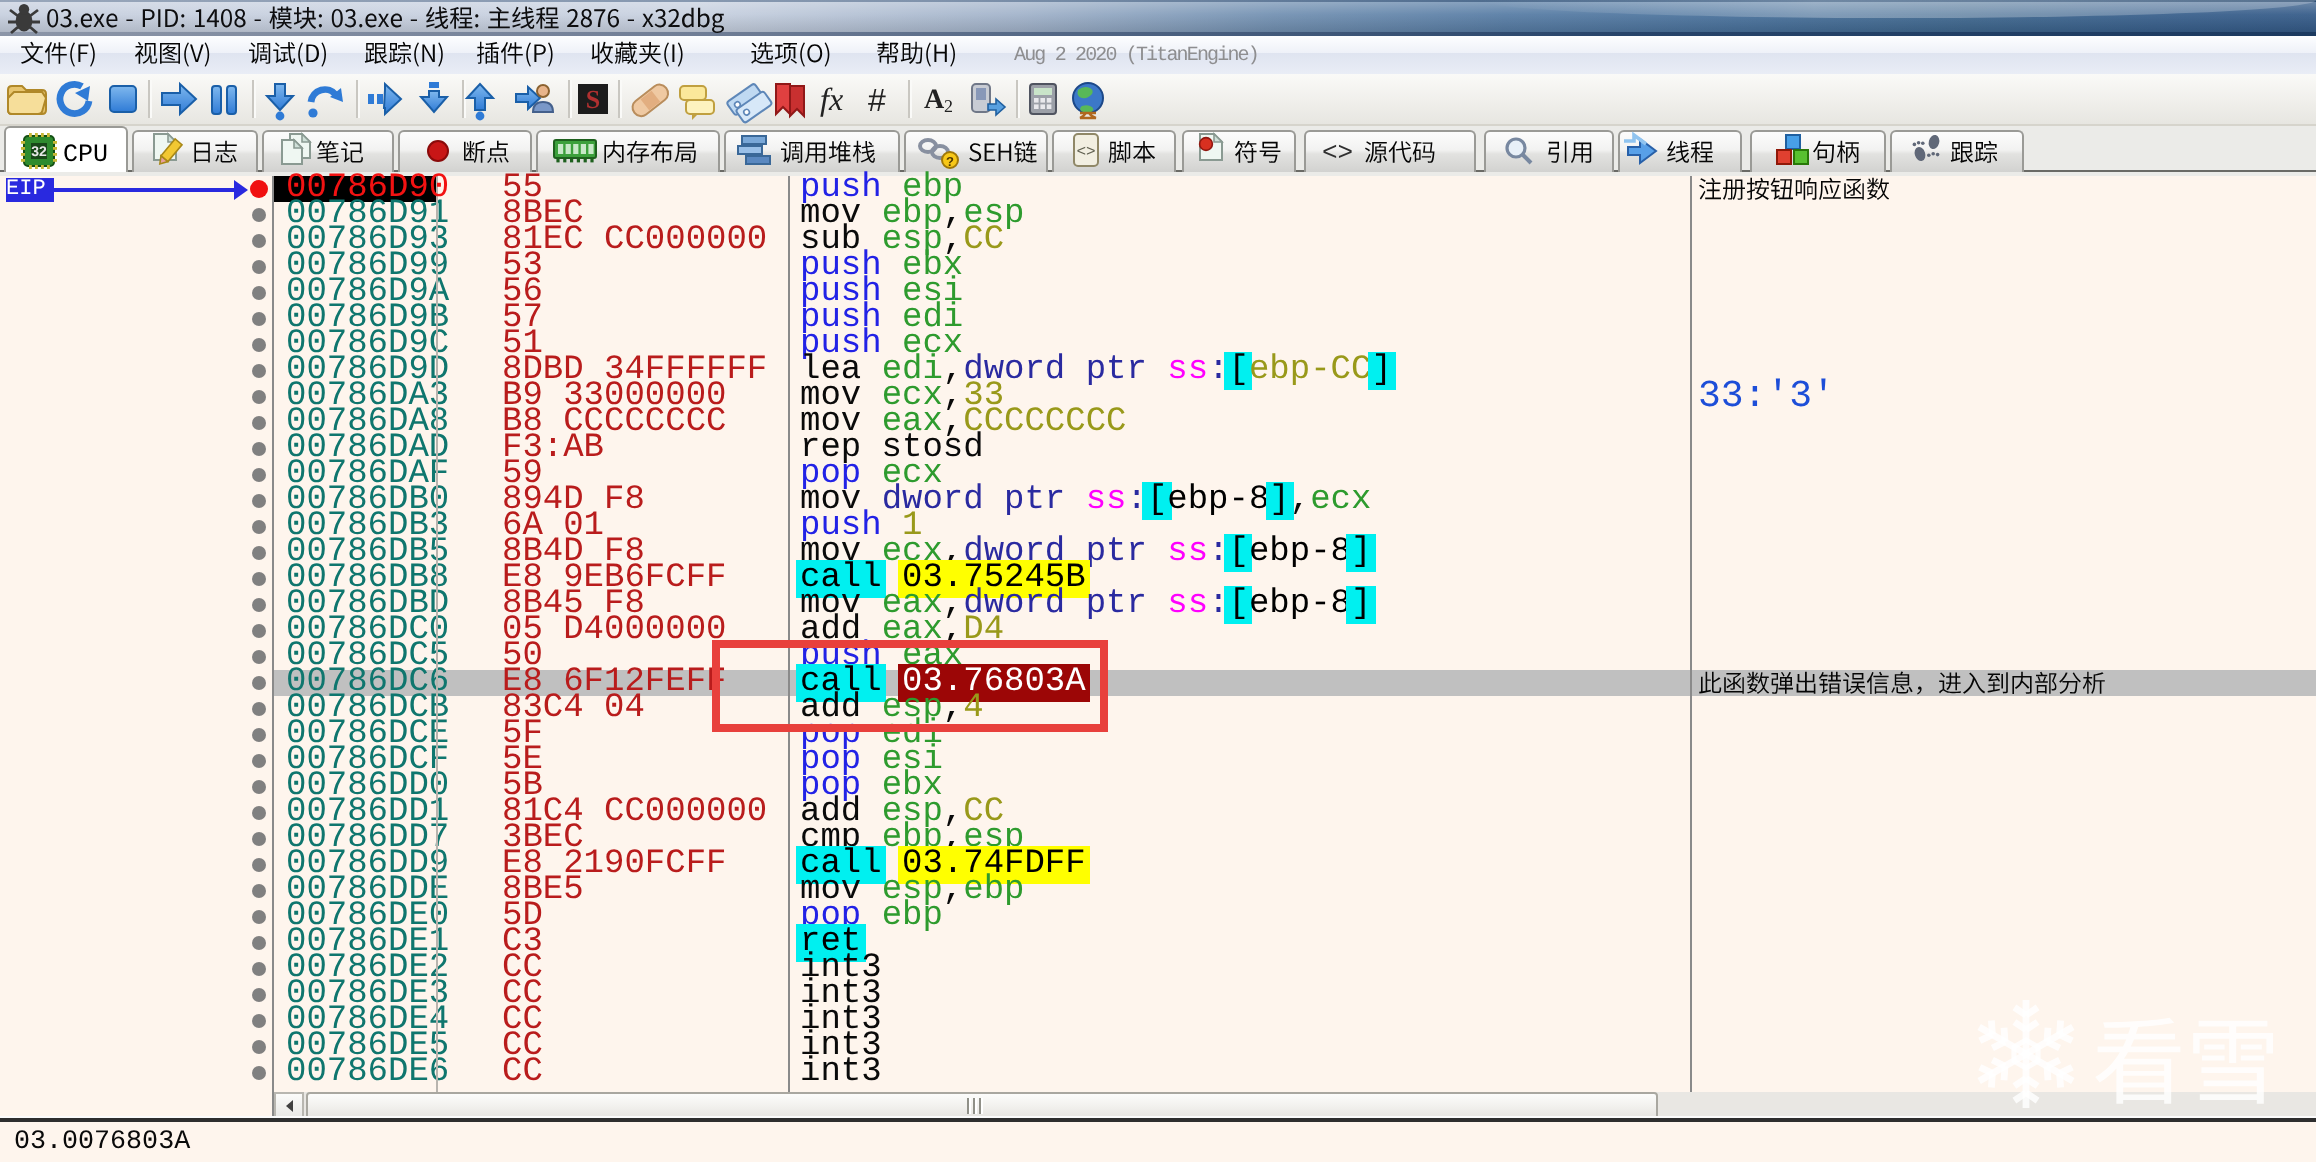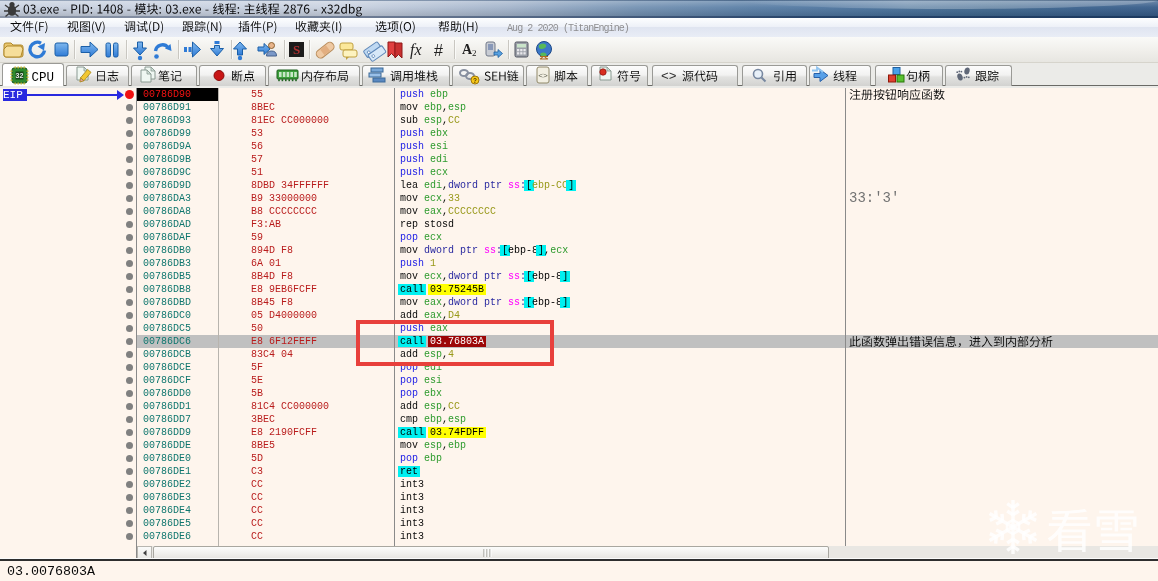--- a/index.html
+++ b/index.html
@@ -6,21 +6,21 @@
 .abs{position:absolute}
 #titlebar{left:0;top:0;width:1158px;height:18px;background:linear-gradient(to bottom,rgba(255,255,255,0.30),rgba(255,255,255,0.06) 40%,rgba(0,0,0,0.10) 85%,rgba(0,0,0,0.18)),linear-gradient(to right,#C7D0DF 0%,#C8D1E0 30%,#A2B3CA 44%,#7391B2 55%,#587DA5 65%,#4A729C 75%,#40688F 85%,#3A618D 93%,#365C89 100%)}
 #titlebar:after{content:"";position:absolute;left:0;bottom:0;width:100%;height:2px;background:linear-gradient(to right,#8C96A8 0%,#707E96 30%,#27446A 70%,#1C3A60 100%)}
 #titlebar:before{content:"";position:absolute;left:0;top:0;width:100%;height:1px;background:linear-gradient(to right,#98A6BA 0%,#8093AC 40%,#3A5C82 75%,#284A70 100%)}
 #menubar{left:0;top:18px;width:1158px;height:19px;background:linear-gradient(#FDFEFF 0%,#EEF1F8 45%,#DFE4F0 46%,#E9EDF6 100%)}
 #toolbar{left:0;top:37px;width:1158px;height:26px;background:linear-gradient(#FAFAF8 0%,#F1F0EC 50%,#E7E6E1 100%);border-bottom:1px solid #D6D4CC}
 #tabbar{left:0;top:63px;width:1158px;height:25px;background:#EBEBE8}
 .tab{position:absolute;top:65px;height:21px;background:linear-gradient(#FCFCFC 0%,#F2F2F1 45%,#E2E2E0 55%,#D2D2D0 100%);border:1px solid #9A9A96;border-bottom:none;border-radius:3px 3px 0 0}
 #tabline{position:absolute;left:0;top:85px;width:1158px;height:1px;background:#6A6A66}
 .tabsel{position:absolute;left:2px;top:63px;width:62px;height:23px;background:#FFFFFF;border:1px solid #9A9A96;border-bottom:none;border-radius:3px 3px 0 0;z-index:3}
-#content{left:0;top:88px;width:1158px;height:458px;background:#FEF5ED;font-family:"Liberation Mono",monospace;font-size:10px;line-height:13px;white-space:pre}
+#content{left:0;top:88px;width:1158px;height:458px;background:#FEF5ED;font-family:"Liberation Mono",monospace;font-size:17px;line-height:13px;white-space:pre}
 .row{position:absolute;left:0;width:1158px;height:13px}
 .a{position:absolute;left:143px;color:#0f766e}
 .b{position:absolute;left:251px;color:#b91c1c}
 .i{position:absolute;left:400px;color:#0A0A0A}
 s{text-decoration:none}
 .B{color:#2222E6}.G{color:#2E9B2E}.O{color:#99991A}.N{color:#2A2AA0}.M{color:#FF00FF}.R{color:#000000}
 .CY{background:#00F0F0;color:#000;box-shadow:-2px 0 0 #00F0F0,2px 0 0 #00F0F0}.YL{background:#FFFF00;color:#000;box-shadow:-2px 0 0 #FFFF00,2px 0 0 #FFFF00}.DR{background:#9C0606;color:#FFF;box-shadow:-2px 0 0 #9C0606,2px 0 0 #9C0606}
 #vline1{left:136px;top:88px;width:1px;height:472px;background:#8A8A8A}
 #vline2{left:218px;top:88px;width:1px;height:458px;background:#B8B4AE}
 #vline3{left:394px;top:88px;width:1px;height:458px;background:#8A8A8A}
@@ -296,21 +296,21 @@
 <span class="dot abs" style="top:507px"></span>
 <span class="dot abs" style="top:520px"></span>
 <span class="dot abs" style="top:533px"></span>
 <div id="eip" class="abs">EIP</div>
 <div id="eipline" class="abs"></div>
 <div id="eiphead" class="abs"></div>
 <svg class="abs" style="left:846px;top:88px;z-index:2" width="312" height="458">
     <path d="M4.1 1.7C4.9 2.0 5.9 2.6 6.4 3.0L6.9 2.3C6.4 2.0 5.4 1.4 4.6 1.1ZM3.5 5.0C4.3 5.3 5.2 5.9 5.7 6.3L6.2 5.6C5.7 5.2 4.7 4.7 4.0 4.4ZM3.9 11.3L4.5 11.8C5.3 10.7 6.1 9.2 6.7 7.9L6.2 7.4C5.5 8.7 4.5 10.3 3.9 11.3ZM9.6 1.2C10.0 1.8 10.4 2.6 10.6 3.2L11.4 2.9C11.2 2.3 10.7 1.5 10.3 0.9ZM7.0 3.2L7.0 4.0L10.2 4.0L10.2 6.8L7.4 6.8L7.4 7.6L10.2 7.6L10.2 10.8L6.6 10.8L6.6 11.6L14.5 11.6L14.5 10.8L11.0 10.8L11.0 7.6L13.8 7.6L13.8 6.8L11.0 6.8L11.0 4.0L14.2 4.0L14.2 3.2ZM21.6 1.7L21.6 5.4L21.6 5.7L20.2 5.7L20.2 1.7L16.9 1.7L16.9 5.4L16.9 5.7L15.5 5.7L15.5 6.5L16.9 6.5C16.8 8.1 16.5 10.0 15.5 11.4C15.7 11.5 16.0 11.8 16.1 12.0C17.2 10.5 17.5 8.3 17.6 6.5L19.5 6.5L19.5 10.9C19.5 11.0 19.4 11.1 19.2 11.1C19.1 11.1 18.5 11.1 17.9 11.1C18.0 11.3 18.1 11.6 18.1 11.8C19.0 11.8 19.5 11.8 19.8 11.7C20.1 11.6 20.2 11.3 20.2 10.9L20.2 6.5L21.5 6.5C21.5 8.1 21.2 10.0 20.3 11.4C20.5 11.5 20.8 11.8 20.9 12.0C21.9 10.4 22.2 8.3 22.3 6.5L24.4 6.5L24.4 10.9C24.4 11.1 24.3 11.2 24.1 11.2C24.0 11.2 23.4 11.2 22.7 11.2C22.8 11.4 22.9 11.7 23.0 11.9C23.9 11.9 24.4 11.9 24.7 11.8C25.0 11.7 25.2 11.4 25.2 10.9L25.2 6.5L26.5 6.5L26.5 5.7L25.2 5.7L25.2 1.7ZM17.7 2.5L19.5 2.5L19.5 5.7L17.7 5.7L17.7 5.4ZM22.3 5.7L22.3 5.4L22.3 2.5L24.4 2.5L24.4 5.7ZM36.3 6.4C36.1 7.6 35.7 8.5 35.1 9.2C34.4 8.9 33.7 8.5 33.1 8.2C33.4 7.7 33.7 7.1 33.9 6.4ZM32.0 8.5C32.8 8.8 33.7 9.3 34.5 9.8C33.7 10.5 32.7 10.9 31.3 11.3C31.5 11.4 31.6 11.8 31.7 11.9C33.2 11.6 34.4 11.0 35.2 10.2C36.3 10.8 37.2 11.5 37.8 12.0L38.4 11.3C37.8 10.8 36.8 10.2 35.8 9.6C36.5 8.8 36.9 7.8 37.2 6.4L38.5 6.4L38.5 5.7L34.2 5.7C34.5 5.0 34.7 4.4 34.9 3.8L34.1 3.7C33.9 4.3 33.7 5.0 33.4 5.7L31.3 5.7L31.3 6.4L33.1 6.4C32.7 7.2 32.4 7.9 32.0 8.5ZM31.6 2.5L31.6 4.8L32.4 4.8L32.4 3.2L37.5 3.2L37.5 4.8L38.3 4.8L38.3 2.5L35.5 2.5C35.4 2.0 35.1 1.4 34.9 0.9L34.2 1.1C34.3 1.5 34.5 2.0 34.6 2.5ZM29.2 0.9L29.2 3.4L27.5 3.4L27.5 4.1L29.2 4.1L29.2 7.2L27.4 7.7L27.6 8.5L29.2 8.0L29.2 11.0C29.2 11.2 29.1 11.2 28.9 11.2C28.8 11.2 28.3 11.2 27.7 11.2C27.8 11.4 28.0 11.7 28.0 11.9C28.8 11.9 29.2 11.9 29.5 11.8C29.8 11.7 30.0 11.4 30.0 11.0L30.0 7.8L31.5 7.2L31.4 6.5L30.0 7.0L30.0 4.1L31.3 4.1L31.3 3.4L30.0 3.4L30.0 0.9ZM49.1 2.3C49.1 3.4 49.0 4.6 48.9 5.8L46.7 5.8C46.8 4.6 47.0 3.4 47.1 2.3ZM43.3 10.8L43.3 11.6L50.5 11.6L50.5 10.8L49.2 10.8C49.5 8.4 49.8 4.4 50.0 1.6L49.5 1.6L44.1 1.6L44.1 2.3L46.3 2.3C46.2 3.4 46.1 4.6 45.9 5.8L44.2 5.8L44.2 6.5L45.8 6.5C45.6 8.1 45.4 9.6 45.2 10.8ZM48.8 6.5C48.7 8.1 48.6 9.6 48.4 10.8L46.1 10.8C46.2 9.6 46.4 8.1 46.6 6.5ZM41.0 0.9C40.6 2.2 40.0 3.4 39.3 4.2C39.5 4.4 39.7 4.7 39.8 4.9C40.2 4.4 40.6 3.8 40.9 3.1L43.8 3.1L43.8 2.4L41.3 2.4C41.4 2.0 41.6 1.5 41.7 1.1ZM39.6 6.9L39.6 7.7L41.4 7.7L41.4 10.2C41.4 10.7 41.0 11.1 40.8 11.3C40.9 11.4 41.1 11.7 41.2 11.9C41.4 11.6 41.7 11.4 43.8 10.2C43.7 10.0 43.6 9.7 43.6 9.5L42.2 10.3L42.2 7.7L43.9 7.7L43.9 6.9L42.2 6.9L42.2 5.2L43.5 5.2L43.5 4.5L40.2 4.5L40.2 5.2L41.4 5.2L41.4 6.9ZM51.9 2.1L51.9 9.9L52.6 9.9L52.6 8.7L54.9 8.7L54.9 2.1ZM52.6 2.9L54.2 2.9L54.2 8.0L52.6 8.0ZM58.6 0.9C58.4 1.5 58.2 2.3 57.9 3.0L55.8 3.0L55.8 11.9L56.6 11.9L56.6 3.7L61.4 3.7L61.4 10.9C61.4 11.1 61.4 11.1 61.2 11.1C61.0 11.2 60.5 11.2 60.0 11.1C60.1 11.3 60.2 11.7 60.3 11.9C61.0 11.9 61.5 11.9 61.8 11.7C62.1 11.6 62.2 11.4 62.2 11.0L62.2 3.0L58.7 3.0C59.0 2.4 59.3 1.7 59.5 1.1ZM58.2 5.7L59.8 5.7L59.8 8.5L58.2 8.5ZM57.6 5.1L57.6 9.8L58.2 9.8L58.2 9.1L60.3 9.1L60.3 5.1ZM66.2 5.1C66.7 6.4 67.2 8.1 67.5 9.2L68.2 8.9C68.0 7.8 67.4 6.1 66.9 4.8ZM68.8 4.5C69.2 5.8 69.7 7.5 69.8 8.6L70.6 8.3C70.4 7.2 70.0 5.6 69.5 4.2ZM68.6 1.1C68.9 1.5 69.2 2.1 69.3 2.5L64.5 2.5L64.5 5.8C64.5 7.5 64.4 9.9 63.5 11.6C63.6 11.6 64.0 11.9 64.2 12.0C65.1 10.2 65.3 7.6 65.3 5.8L65.3 3.3L74.3 3.3L74.3 2.5L70.0 2.5L70.2 2.5C70.1 2.0 69.7 1.4 69.4 0.9ZM65.5 10.6L65.5 11.4L74.4 11.4L74.4 10.6L71.1 10.6C72.3 8.7 73.1 6.5 73.7 4.5L72.9 4.2C72.4 6.3 71.5 8.7 70.3 10.6ZM77.5 4.5C78.1 5.1 78.8 5.9 79.2 6.4L79.7 5.9C79.4 5.4 78.7 4.7 78.0 4.1ZM76.1 3.6L76.1 11.3L85.2 11.3L85.2 11.9L85.9 11.9L85.9 3.6L85.2 3.6L85.2 10.5L76.9 10.5L76.9 3.6ZM80.6 3.7L80.6 6.3C79.4 7.1 78.1 7.9 77.2 8.4L77.6 9.1C78.5 8.5 79.6 7.7 80.6 7.0L80.6 9.0C80.6 9.2 80.6 9.2 80.4 9.2C80.2 9.2 79.7 9.2 79.1 9.2C79.2 9.4 79.3 9.7 79.4 9.9C80.1 9.9 80.7 9.9 81.0 9.8C81.3 9.7 81.4 9.5 81.4 9.0L81.4 6.6C82.5 7.5 83.5 8.5 84.1 9.2L84.6 8.6C84.2 8.1 83.4 7.4 82.5 6.7C83.2 6.0 83.9 5.1 84.5 4.3L83.9 4.0C83.4 4.7 82.7 5.6 82.0 6.3L81.4 5.8L81.4 4.1C82.5 3.5 83.8 2.6 84.6 1.8L84.1 1.4L83.9 1.5L77.2 1.5L77.2 2.2L83.1 2.2C82.4 2.8 81.4 3.4 80.6 3.7ZM92.4 1.2C92.1 1.7 91.7 2.4 91.4 2.8L92.0 3.1C92.3 2.6 92.7 2.0 93.0 1.5ZM88.1 1.5C88.4 2.0 88.8 2.7 88.9 3.1L89.5 2.8C89.4 2.4 89.0 1.7 88.7 1.3ZM92.0 7.8C91.7 8.5 91.3 9.1 90.8 9.5C90.3 9.3 89.9 9.1 89.4 8.9C89.6 8.6 89.8 8.2 90.0 7.8ZM88.4 9.2C89.0 9.4 89.6 9.7 90.3 10.0C89.5 10.6 88.5 11.0 87.5 11.2C87.7 11.3 87.8 11.6 87.9 11.8C89.0 11.5 90.1 11.1 90.9 10.4C91.3 10.6 91.7 10.8 92.0 11.0L92.5 10.5C92.2 10.3 91.9 10.1 91.5 9.9C92.1 9.2 92.6 8.3 92.9 7.3L92.5 7.1L92.3 7.1L90.3 7.1L90.6 6.5L89.8 6.4C89.7 6.6 89.6 6.9 89.5 7.1L87.9 7.1L87.9 7.8L89.2 7.8C88.9 8.3 88.6 8.8 88.4 9.2ZM90.1 0.9L90.1 3.2L87.6 3.2L87.6 3.9L89.9 3.9C89.3 4.7 88.4 5.5 87.5 5.8C87.7 6.0 87.9 6.3 87.9 6.5C88.7 6.0 89.5 5.3 90.1 4.6L90.1 6.2L90.9 6.2L90.9 4.4C91.5 4.9 92.3 5.5 92.6 5.8L93.0 5.2C92.7 5.0 91.6 4.2 91.0 3.9L93.4 3.9L93.4 3.2L90.9 3.2L90.9 0.9ZM94.6 1.1C94.3 3.2 93.7 5.2 92.8 6.4C93.0 6.5 93.3 6.8 93.4 6.9C93.7 6.4 94.0 5.9 94.3 5.3C94.5 6.5 94.9 7.6 95.4 8.6C94.7 9.8 93.7 10.7 92.4 11.3C92.6 11.5 92.8 11.8 92.9 12.0C94.1 11.3 95.1 10.4 95.8 9.4C96.4 10.4 97.1 11.3 98.1 11.8C98.2 11.6 98.4 11.3 98.6 11.2C97.6 10.7 96.8 9.8 96.2 8.6C96.8 7.4 97.3 5.9 97.5 4.0L98.4 4.0L98.4 3.3L94.9 3.3C95.1 2.6 95.2 1.9 95.3 1.2ZM96.8 4.0C96.6 5.5 96.3 6.7 95.8 7.8C95.3 6.7 95.0 5.4 94.7 4.0Z" fill="#060606"></path>
     <path d="M3.6 257.9L3.7 258.8C5.2 258.5 7.4 258.1 9.4 257.7L9.4 256.9L7.6 257.2L7.6 252.4L9.4 252.4L9.4 251.7L7.6 251.7L7.6 247.9L6.8 247.9L6.8 257.4L5.3 257.6L5.3 250.4L4.5 250.4L4.5 257.7ZM10.0 247.9L10.0 257.0C10.0 258.2 10.3 258.5 11.4 258.5C11.6 258.5 13.0 258.5 13.3 258.5C14.3 258.5 14.5 257.9 14.6 255.9C14.4 255.9 14.1 255.7 13.8 255.6C13.8 257.3 13.7 257.7 13.2 257.7C12.9 257.7 11.7 257.7 11.4 257.7C10.9 257.7 10.8 257.6 10.8 257.0L10.8 253.2C12.0 252.6 13.3 251.9 14.2 251.2L13.5 250.6C12.9 251.1 11.9 251.8 10.8 252.4L10.8 247.9ZM17.5 251.5C18.1 252.1 18.8 252.9 19.2 253.4L19.7 252.9C19.4 252.4 18.7 251.7 18.0 251.1ZM16.1 250.6L16.1 258.3L25.2 258.3L25.2 258.9L25.9 258.9L25.9 250.6L25.2 250.6L25.2 257.5L16.9 257.5L16.9 250.6ZM20.6 250.7L20.6 253.3C19.4 254.1 18.1 254.9 17.2 255.4L17.6 256.1C18.5 255.5 19.6 254.7 20.6 254.0L20.6 256.0C20.6 256.2 20.6 256.2 20.4 256.2C20.2 256.2 19.7 256.2 19.1 256.2C19.2 256.4 19.3 256.7 19.4 256.9C20.1 256.9 20.7 256.9 21.0 256.8C21.3 256.7 21.4 256.5 21.4 256.0L21.4 253.6C22.5 254.5 23.5 255.5 24.1 256.2L24.6 255.6C24.2 255.1 23.4 254.4 22.5 253.7C23.2 253.0 23.9 252.1 24.5 251.3L23.9 251.0C23.4 251.7 22.7 252.6 22.0 253.3L21.4 252.8L21.4 251.1C22.5 250.5 23.8 249.6 24.6 248.8L24.1 248.4L23.9 248.5L17.2 248.5L17.2 249.2L23.1 249.2C22.4 249.8 21.4 250.4 20.6 250.7ZM32.4 248.2C32.1 248.7 31.7 249.4 31.4 249.8L32.0 250.1C32.3 249.6 32.7 249.0 33.0 248.5ZM28.1 248.5C28.4 249.0 28.8 249.7 28.9 250.1L29.5 249.8C29.4 249.4 29.0 248.7 28.7 248.3ZM32.0 254.8C31.7 255.5 31.3 256.1 30.8 256.5C30.3 256.3 29.9 256.1 29.4 255.9C29.6 255.6 29.8 255.2 30.0 254.8ZM28.4 256.2C29.0 256.4 29.6 256.7 30.3 257.0C29.5 257.6 28.5 258.0 27.5 258.2C27.7 258.3 27.8 258.6 27.9 258.8C29.0 258.5 30.1 258.1 30.9 257.4C31.3 257.6 31.7 257.8 32.0 258.0L32.5 257.5C32.2 257.3 31.9 257.1 31.5 256.9C32.1 256.2 32.6 255.3 32.9 254.3L32.5 254.1L32.3 254.1L30.3 254.1L30.6 253.5L29.8 253.4C29.7 253.6 29.6 253.9 29.5 254.1L27.9 254.1L27.9 254.8L29.2 254.8C28.9 255.3 28.6 255.8 28.4 256.2ZM30.1 247.9L30.1 250.2L27.6 250.2L27.6 250.9L29.9 250.9C29.3 251.7 28.4 252.5 27.5 252.8C27.7 253.0 27.9 253.3 27.9 253.5C28.7 253.0 29.5 252.3 30.1 251.6L30.1 253.2L30.9 253.2L30.9 251.4C31.5 251.9 32.3 252.5 32.6 252.8L33.0 252.2C32.7 252.0 31.6 251.2 31.0 250.9L33.4 250.9L33.4 250.2L30.9 250.2L30.9 247.9ZM34.6 248.1C34.3 250.2 33.7 252.2 32.8 253.4C33.0 253.5 33.3 253.8 33.4 253.9C33.7 253.4 34.0 252.9 34.3 252.3C34.5 253.5 34.9 254.6 35.4 255.6C34.7 256.8 33.7 257.7 32.4 258.3C32.6 258.5 32.8 258.8 32.9 259.0C34.1 258.3 35.1 257.4 35.8 256.4C36.4 257.4 37.1 258.3 38.1 258.8C38.2 258.6 38.4 258.3 38.6 258.2C37.6 257.7 36.8 256.8 36.2 255.6C36.8 254.4 37.3 252.9 37.5 251.0L38.4 251.0L38.4 250.3L34.9 250.3C35.1 249.6 35.2 248.9 35.3 248.2ZM36.8 251.0C36.6 252.5 36.3 253.7 35.8 254.8C35.3 253.7 35.0 252.4 34.7 251.0ZM44.5 248.3C45.0 248.9 45.4 249.7 45.7 250.3L46.3 249.9C46.1 249.4 45.6 248.6 45.1 248.0ZM39.9 251.2C39.9 252.3 39.8 253.7 39.8 254.6L42.3 254.6C42.1 256.9 42.0 257.8 41.8 258.0C41.7 258.1 41.6 258.2 41.4 258.2C41.1 258.2 40.5 258.1 39.9 258.1C40.1 258.3 40.2 258.6 40.2 258.9C40.8 258.9 41.4 258.9 41.7 258.9C42.0 258.9 42.2 258.8 42.4 258.6C42.7 258.2 42.9 257.1 43.0 254.2C43.1 254.1 43.1 253.9 43.1 253.9L40.5 253.9C40.5 253.3 40.6 252.6 40.6 251.9L43.0 251.9L43.0 248.5L39.7 248.5L39.7 249.2L42.3 249.2L42.3 251.2ZM44.7 253.0L46.5 253.0L46.5 254.2L44.7 254.2ZM47.3 253.0L49.2 253.0L49.2 254.2L47.3 254.2ZM44.7 251.2L46.5 251.2L46.5 252.4L44.7 252.4ZM47.3 251.2L49.2 251.2L49.2 252.4L47.3 252.4ZM43.2 255.9L43.2 256.7L46.5 256.7L46.5 258.9L47.3 258.9L47.3 256.7L50.5 256.7L50.5 255.9L47.3 255.9L47.3 254.9L50.0 254.9L50.0 250.5L48.2 250.5C48.6 249.8 49.1 249.0 49.5 248.2L48.7 248.0C48.4 248.7 47.8 249.8 47.4 250.5L44.0 250.5L44.0 254.9L46.5 254.9L46.5 255.9ZM52.3 253.9L52.3 258.2L60.9 258.2L60.9 258.9L61.7 258.9L61.7 253.9L60.9 253.9L60.9 257.4L57.4 257.4L57.4 253.1L61.2 253.1L61.2 249.0L60.4 249.0L60.4 252.4L57.4 252.4L57.4 247.9L56.5 247.9L56.5 252.4L53.7 252.4L53.7 249.0L52.8 249.0L52.8 253.1L56.5 253.1L56.5 257.4L53.2 257.4L53.2 253.9ZM65.2 248.0C64.8 249.1 64.2 250.2 63.5 250.9C63.6 251.0 63.8 251.4 63.9 251.6C64.3 251.2 64.6 250.7 65.0 250.2L67.8 250.2L67.8 249.4L65.4 249.4C65.6 249.0 65.7 248.6 65.9 248.2ZM63.8 253.9L63.8 254.7L65.5 254.7L65.5 257.1C65.5 257.6 65.1 258.0 64.9 258.1C65.1 258.3 65.2 258.6 65.3 258.8C65.5 258.6 65.8 258.4 67.8 257.3C67.7 257.1 67.6 256.8 67.6 256.6L66.2 257.3L66.2 254.7L67.9 254.7L67.9 253.9L66.2 253.9L66.2 252.2L67.6 252.2L67.6 251.5L64.3 251.5L64.3 252.2L65.5 252.2L65.5 253.9ZM72.0 247.9L72.0 249.6L70.3 249.6L70.3 247.9L69.5 247.9L69.5 249.6L68.3 249.6L68.3 250.3L69.5 250.3L69.5 251.9L68.1 251.9L68.1 252.7L74.5 252.7L74.5 251.9L72.8 251.9L72.8 250.3L74.2 250.3L74.2 249.6L72.8 249.6L72.8 247.9ZM70.3 250.3L72.0 250.3L72.0 251.9L70.3 251.9ZM69.5 256.4L72.9 256.4L72.9 257.7L69.5 257.7ZM69.5 255.7L69.5 254.4L72.9 254.4L72.9 255.7ZM68.7 253.7L68.7 258.9L69.5 258.9L69.5 258.4L72.9 258.4L72.9 258.9L73.7 258.9L73.7 253.7ZM80.9 249.2L84.9 249.2L84.9 251.0L80.9 251.0ZM80.2 248.5L80.2 251.7L85.7 251.7L85.7 248.5ZM76.3 248.8C76.9 249.4 77.7 250.2 78.1 250.7L78.6 250.1C78.3 249.6 77.4 248.8 76.8 248.3ZM79.4 255.0L79.4 255.7L82.2 255.7C81.8 257.0 80.9 257.8 79.0 258.3C79.2 258.4 79.4 258.8 79.5 258.9C81.4 258.4 82.3 257.5 82.8 256.2C83.4 257.6 84.5 258.5 86.1 259.0C86.2 258.8 86.4 258.5 86.6 258.3C85.0 257.9 83.9 257.0 83.3 255.7L86.5 255.7L86.5 255.0L83.1 255.0C83.2 254.5 83.2 254.1 83.3 253.6L86.1 253.6L86.1 252.8L79.8 252.8L79.8 253.6L82.5 253.6C82.5 254.1 82.4 254.5 82.3 255.0ZM77.3 258.5C77.5 258.3 77.8 258.1 79.7 256.8C79.6 256.6 79.5 256.3 79.5 256.1L78.1 257.0L78.1 251.7L75.6 251.7L75.6 252.5L77.3 252.5L77.3 257.0C77.3 257.4 77.1 257.7 76.9 257.8C77.0 258.0 77.2 258.3 77.3 258.5ZM91.6 251.7L91.6 252.3L97.4 252.3L97.4 251.7ZM91.6 253.3L91.6 254.0L97.4 254.0L97.4 253.3ZM90.7 249.9L90.7 250.6L98.3 250.6L98.3 249.9ZM93.5 248.2C93.8 248.7 94.2 249.4 94.3 249.8L95.1 249.5C94.9 249.1 94.5 248.4 94.2 247.9ZM91.4 255.1L91.4 258.9L92.1 258.9L92.1 258.4L96.8 258.4L96.8 258.9L97.5 258.9L97.5 255.1ZM92.1 257.8L92.1 255.8L96.8 255.8L96.8 257.8ZM90.1 248.0C89.5 249.8 88.5 251.6 87.4 252.8C87.5 253.0 87.8 253.4 87.9 253.6C88.3 253.1 88.7 252.6 89.1 252.0L89.1 259.0L89.8 259.0L89.8 250.6C90.2 249.9 90.6 249.0 90.8 248.2ZM102.1 251.4L107.8 251.4L107.8 252.4L102.1 252.4ZM102.1 253.0L107.8 253.0L107.8 254.1L102.1 254.1ZM102.1 249.7L107.8 249.7L107.8 250.8L102.1 250.8ZM102.2 255.6L102.2 257.6C102.2 258.5 102.5 258.7 103.9 258.7C104.1 258.7 106.4 258.7 106.7 258.7C107.8 258.7 108.1 258.4 108.2 256.9C108.0 256.8 107.7 256.7 107.5 256.6C107.4 257.8 107.3 258.0 106.7 258.0C106.2 258.0 104.3 258.0 103.9 258.0C103.1 258.0 103.0 257.9 103.0 257.6L103.0 255.6ZM104.0 255.1C104.7 255.7 105.4 256.5 105.7 257.0L106.3 256.6C106.0 256.1 105.3 255.3 104.7 254.8ZM108.2 255.7C108.8 256.5 109.3 257.5 109.5 258.1L110.3 257.8C110.1 257.1 109.5 256.1 108.9 255.4ZM100.8 255.6C100.5 256.3 100.1 257.4 99.6 258.0L100.3 258.4C100.8 257.7 101.2 256.6 101.5 255.9ZM104.6 247.8C104.5 248.2 104.3 248.7 104.2 249.1L101.4 249.1L101.4 254.7L108.6 254.7L108.6 249.1L105.0 249.1C105.2 248.7 105.4 248.4 105.6 248.0ZM112.8 259.2C114.0 258.8 114.8 257.8 114.8 256.5C114.8 255.7 114.5 255.2 113.9 255.2C113.4 255.2 113.0 255.5 113.0 256.0C113.0 256.6 113.4 256.8 113.8 256.8C113.9 256.8 114.0 256.8 114.1 256.8C114.0 257.7 113.5 258.2 112.6 258.6ZM124.0 248.6C124.7 249.2 125.5 250.1 125.8 250.7L126.5 250.2C126.1 249.6 125.3 248.8 124.6 248.2ZM131.7 248.2L131.7 250.1L129.6 250.1L129.6 248.2L128.8 248.2L128.8 250.1L127.1 250.1L127.1 250.9L128.8 250.9L128.8 252.4L128.8 253.2L127.0 253.2L127.0 253.9L128.7 253.9C128.5 254.9 128.1 255.8 127.2 256.5C127.3 256.6 127.7 256.9 127.8 257.1C128.9 256.3 129.3 255.1 129.5 253.9L131.7 253.9L131.7 257.1L132.5 257.1L132.5 253.9L134.3 253.9L134.3 253.2L132.5 253.2L132.5 250.9L134.1 250.9L134.1 250.1L132.5 250.1L132.5 248.2ZM129.6 250.9L131.7 250.9L131.7 253.2L129.6 253.2L129.6 252.4ZM126.1 252.3L123.6 252.3L123.6 253.0L125.3 253.0L125.3 256.6C124.8 256.8 124.1 257.3 123.5 258.0L124.0 258.7C124.7 257.9 125.3 257.2 125.7 257.2C126.0 257.2 126.3 257.6 126.8 257.9C127.7 258.5 128.7 258.6 130.1 258.6C131.3 258.6 133.5 258.5 134.3 258.5C134.3 258.2 134.4 257.9 134.5 257.6C133.4 257.8 131.6 257.9 130.2 257.9C128.8 257.9 127.8 257.8 127.0 257.3C126.6 257.0 126.3 256.8 126.1 256.6ZM138.6 248.9C139.4 249.5 140.0 250.2 140.5 250.9C139.8 254.4 138.2 256.8 135.5 258.2C135.7 258.4 136.1 258.7 136.2 258.9C138.7 257.4 140.3 255.2 141.2 252.0C142.5 254.4 143.3 257.2 146.1 258.8C146.2 258.6 146.4 258.1 146.5 257.9C142.5 255.5 142.9 251.0 139.1 248.2ZM154.7 249.0L154.7 256.2L155.5 256.2L155.5 249.0ZM157.1 248.1L157.1 257.6C157.1 257.8 157.1 257.9 156.9 257.9C156.7 257.9 156.0 257.9 155.3 257.9C155.4 258.1 155.5 258.5 155.6 258.7C156.4 258.7 157.1 258.6 157.4 258.5C157.8 258.4 157.9 258.1 157.9 257.6L157.9 248.1ZM147.8 257.5L147.9 258.3C149.5 258.0 151.8 257.6 153.9 257.1L153.9 256.4L151.3 256.9L151.3 254.9L153.8 254.9L153.8 254.2L151.3 254.2L151.3 252.9L150.6 252.9L150.6 254.2L148.2 254.2L148.2 254.9L150.6 254.9L150.6 257.0C149.5 257.2 148.5 257.4 147.8 257.5ZM148.4 252.7C148.7 252.6 149.1 252.5 153.0 252.1C153.1 252.4 153.3 252.7 153.4 252.9L154.0 252.5C153.7 251.8 152.9 250.7 152.2 249.9L151.6 250.3C151.9 250.6 152.2 251.1 152.5 251.5L149.3 251.8C149.8 251.1 150.3 250.3 150.8 249.5L154.0 249.5L154.0 248.7L147.9 248.7L147.9 249.5L149.9 249.5C149.4 250.4 148.9 251.1 148.7 251.4C148.5 251.7 148.3 251.9 148.2 251.9C148.3 252.1 148.4 252.5 148.4 252.7ZM160.2 250.0L160.2 259.0L161.0 259.0L161.0 250.8L164.6 250.8C164.5 252.4 164.1 254.4 161.4 255.9C161.6 256.0 161.8 256.3 162.0 256.5C163.6 255.5 164.5 254.3 165.0 253.2C166.1 254.2 167.4 255.5 168.0 256.4L168.7 255.8C167.9 254.9 166.4 253.5 165.2 252.4C165.3 251.9 165.4 251.3 165.4 250.8L169.0 250.8L169.0 257.8C169.0 258.0 169.0 258.1 168.7 258.1C168.5 258.1 167.7 258.1 166.8 258.1C166.9 258.3 167.0 258.7 167.1 258.9C168.1 258.9 168.9 258.9 169.3 258.8C169.7 258.6 169.8 258.4 169.8 257.8L169.8 250.0L165.4 250.0L165.4 247.9L164.6 247.9L164.6 250.0ZM172.7 250.4C173.1 251.1 173.4 252.0 173.5 252.5L174.3 252.3C174.1 251.8 173.8 250.9 173.4 250.2ZM178.6 248.6L178.6 258.9L179.3 258.9L179.3 249.3L181.3 249.3C181.0 250.3 180.5 251.6 180.0 252.6C181.1 253.7 181.5 254.6 181.5 255.4C181.5 255.8 181.4 256.2 181.1 256.3C181.0 256.4 180.8 256.5 180.6 256.5C180.4 256.5 180.0 256.5 179.7 256.4C179.8 256.7 179.9 257.0 179.9 257.2C180.2 257.2 180.6 257.2 180.9 257.2C181.2 257.2 181.5 257.1 181.7 257.0C182.1 256.7 182.2 256.1 182.2 255.4C182.2 254.6 181.9 253.7 180.8 252.5C181.3 251.4 181.9 250.0 182.3 248.9L181.8 248.6L181.7 248.6ZM174.0 248.1C174.2 248.5 174.4 249.0 174.5 249.4L172.0 249.4L172.0 250.1L177.6 250.1L177.6 249.4L175.4 249.4C175.2 249.0 175.0 248.4 174.7 247.9ZM176.3 250.2C176.1 250.9 175.7 251.9 175.4 252.6L171.6 252.6L171.6 253.4L177.9 253.4L177.9 252.6L176.1 252.6C176.5 252.0 176.8 251.1 177.1 250.4ZM172.4 254.5L172.4 258.9L173.1 258.9L173.1 258.3L176.5 258.3L176.5 258.8L177.3 258.8L177.3 254.5ZM173.1 257.5L173.1 255.2L176.5 255.2L176.5 257.5ZM186.9 248.2C186.2 250.0 185.0 251.7 183.6 252.7C183.8 252.9 184.1 253.2 184.2 253.4C185.7 252.2 187.0 250.4 187.8 248.4ZM191.0 248.2L190.3 248.5C191.1 250.2 192.6 252.2 193.9 253.2C194.0 253.0 194.3 252.7 194.5 252.6C193.3 251.7 191.8 249.8 191.0 248.2ZM185.2 252.5L185.2 253.3L187.6 253.3C187.3 255.4 186.6 257.4 183.8 258.3C184.0 258.5 184.2 258.8 184.3 259.0C187.3 257.9 188.1 255.7 188.4 253.3L191.9 253.3C191.7 256.4 191.5 257.6 191.2 257.9C191.1 258.0 191.0 258.1 190.7 258.1C190.4 258.1 189.7 258.0 188.9 258.0C189.0 258.2 189.1 258.5 189.1 258.8C189.9 258.8 190.6 258.8 191.0 258.8C191.4 258.8 191.7 258.7 191.9 258.4C192.4 258.0 192.5 256.6 192.7 252.9C192.7 252.8 192.7 252.5 192.7 252.5ZM200.8 249.3L200.8 253.0C200.8 254.7 200.7 256.9 199.6 258.5C199.8 258.6 200.1 258.8 200.3 258.9C201.4 257.3 201.6 254.8 201.6 253.0L201.6 252.8L203.9 252.8L203.9 258.9L204.7 258.9L204.7 252.8L206.4 252.8L206.4 252.1L201.6 252.1L201.6 249.8C203.0 249.6 204.6 249.2 205.8 248.7L205.1 248.1C204.1 248.5 202.3 249.0 200.8 249.3ZM197.6 247.9L197.6 250.5L195.7 250.5L195.7 251.3L197.5 251.3C197.1 253.0 196.2 254.9 195.4 255.9C195.6 256.1 195.8 256.5 195.8 256.7C196.5 255.8 197.1 254.4 197.6 253.0L197.6 258.9L198.3 258.9L198.3 253.0C198.8 253.6 199.3 254.4 199.5 254.8L200.0 254.2C199.8 253.8 198.8 252.5 198.3 252.0L198.3 251.3L200.1 251.3L200.1 250.5L198.3 250.5L198.3 247.9Z" fill="#060606"></path>
   </svg>
-<div class="abs" style="left:849px;top:192px;font-family:'Liberation Mono',monospace;font-size:14px;line-height:13px;color:#737373;white-space:pre">33:'3'</div>
+<div class="abs" style="left:849px;top:192px;font-family:'Liberation Mono',monospace;font-size:19px;line-height:13px;color:#1d4ed8;white-space:pre">33:'3'</div>
 <div id="redbox" class="abs"></div>
 <div id="hscroll" class="abs"></div>
 <div id="harrow" class="abs"></div>
 <div id="hthumb" class="abs"></div>
 <svg class="abs" style="left:137px;top:546px" width="20" height="14">
     <path d="M9.5 4 l-3.5 3 3.5 3 z" fill="#404040"></path>
   </svg>
 <svg class="abs" style="left:483px;top:549px" width="20" height="8">
     <g stroke="#909088" stroke-width="1">
       <path d="M1 0 v8 M4 0 v8 M7 0 v8"></path>

